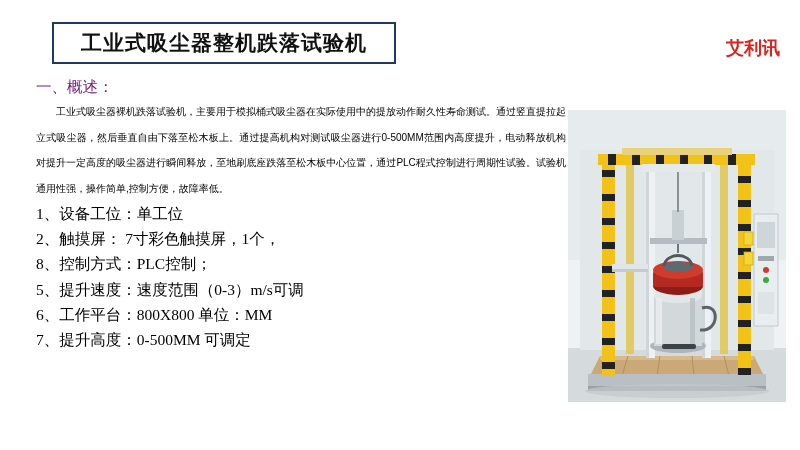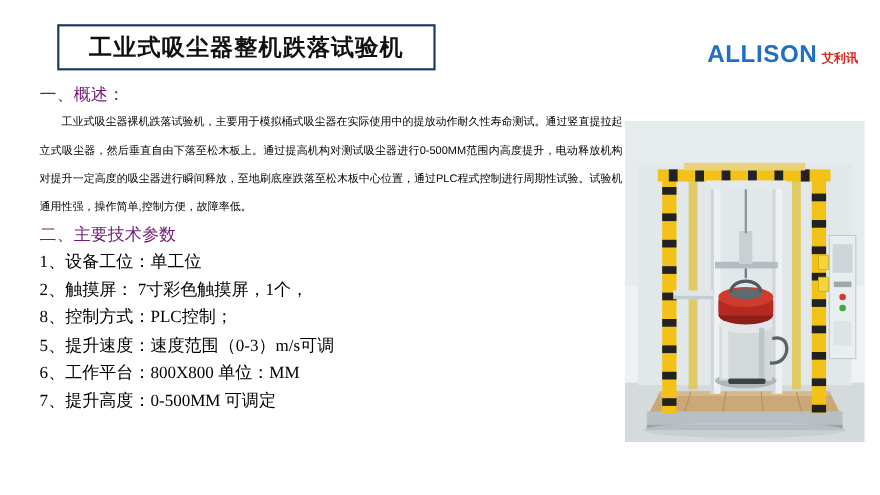--- a/index.html
+++ b/index.html
@@ -49,21 +49,21 @@
     align-items: baseline;
     gap: 4px;
   }
   .logo .logo-main {
     font-size: 22px;
     font-weight: bold;
     color: #1f6fc4;
     letter-spacing: 0.5px;
   }
   .logo .logo-cn {
-    font-size: 11px;
+    font-size: 18px;
     font-weight: bold;
     color: #d9251d;
     letter-spacing: 0px;
   }
   
   .content {
     position: absolute;
     left: 36px;
     top: 74px;
     width: 530px;
@@ -108,28 +108,26 @@
 </head>
 <body>
 
 <div class="page">
 
   <div class="title-banner">
     <span class="title-text">工业式吸尘器整机跌落试验机</span>
   </div>
 
   <div class="logo">
-    <span class="logo-main">ALLISON</span>
     <span class="logo-cn">艾利讯</span>
   </div>
 
   <div class="content">
     <div class="heading">一、概述：</div>
     <div class="para">工业式吸尘器裸机跌落试验机，主要用于模拟桶式吸尘器在实际使用中的提放动作耐久性寿命测试。通过竖直提拉起立式吸尘器，然后垂直自由下落至松木板上。通过提高机构对测试吸尘器进行0-500MM范围内高度提升，电动释放机构对提升一定高度的吸尘器进行瞬间释放，至地刷底座跌落至松木板中心位置，通过PLC程式控制进行周期性试验。试验机通用性强，操作简单,控制方便，故障率低。</div>
-    <div class="heading">二、主要技术参数</div>
     <ul class="spec-list">
       <li>1、设备工位：单工位</li>
       <li>2、触摸屏：  7寸彩色触摸屏，1个，</li>
       <li>8、控制方式：PLC控制；</li>
       <li>5、提升速度：速度范围（0-3）m/s可调</li>
       <li>6、工作平台：800X800 单位：MM</li>
       <li>7、提升高度：0-500MM    可调定</li>
 
     </ul>
   </div>

